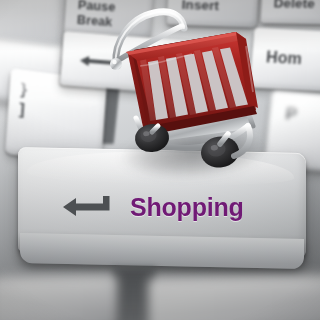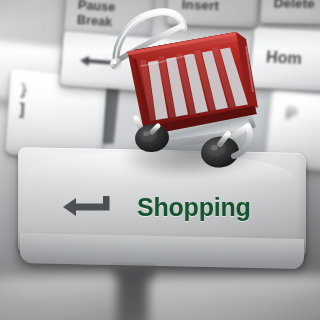--- a/index.html
+++ b/index.html
@@ -152,22 +152,22 @@
   
   .enter-bevel{
     position:absolute;left:20px;top:236px;width:284px;height:30px;
     background:linear-gradient(to bottom,#eef0f1 0%,#dadde0 40%,#b9bcc0 100%);
     border-radius:0 0 12px 12px;
     transform:skewY(1.2deg);
     box-shadow:0 5px 9px rgba(0,0,0,.30);
   }
 
   #shopping-text{
-    position:absolute;left:137px;top:193px;z-index:9;
-    font-size:25px;font-weight:700;color:#14532d;
+    position:absolute;left:130px;top:193px;z-index:9;
+    font-size:25px;font-weight:700;color:#701a75;
     letter-spacing:-.2px;
     text-shadow:0 1px 0 rgba(255,255,255,.55);
   }
   #enter-glyph{
     position:absolute;left:63px;top:196px;z-index:9;width:50px;height:26px;
   }
 
   
   .cart-shadow{
     position:absolute;left:120px;top:128px;width:148px;height:50px;

